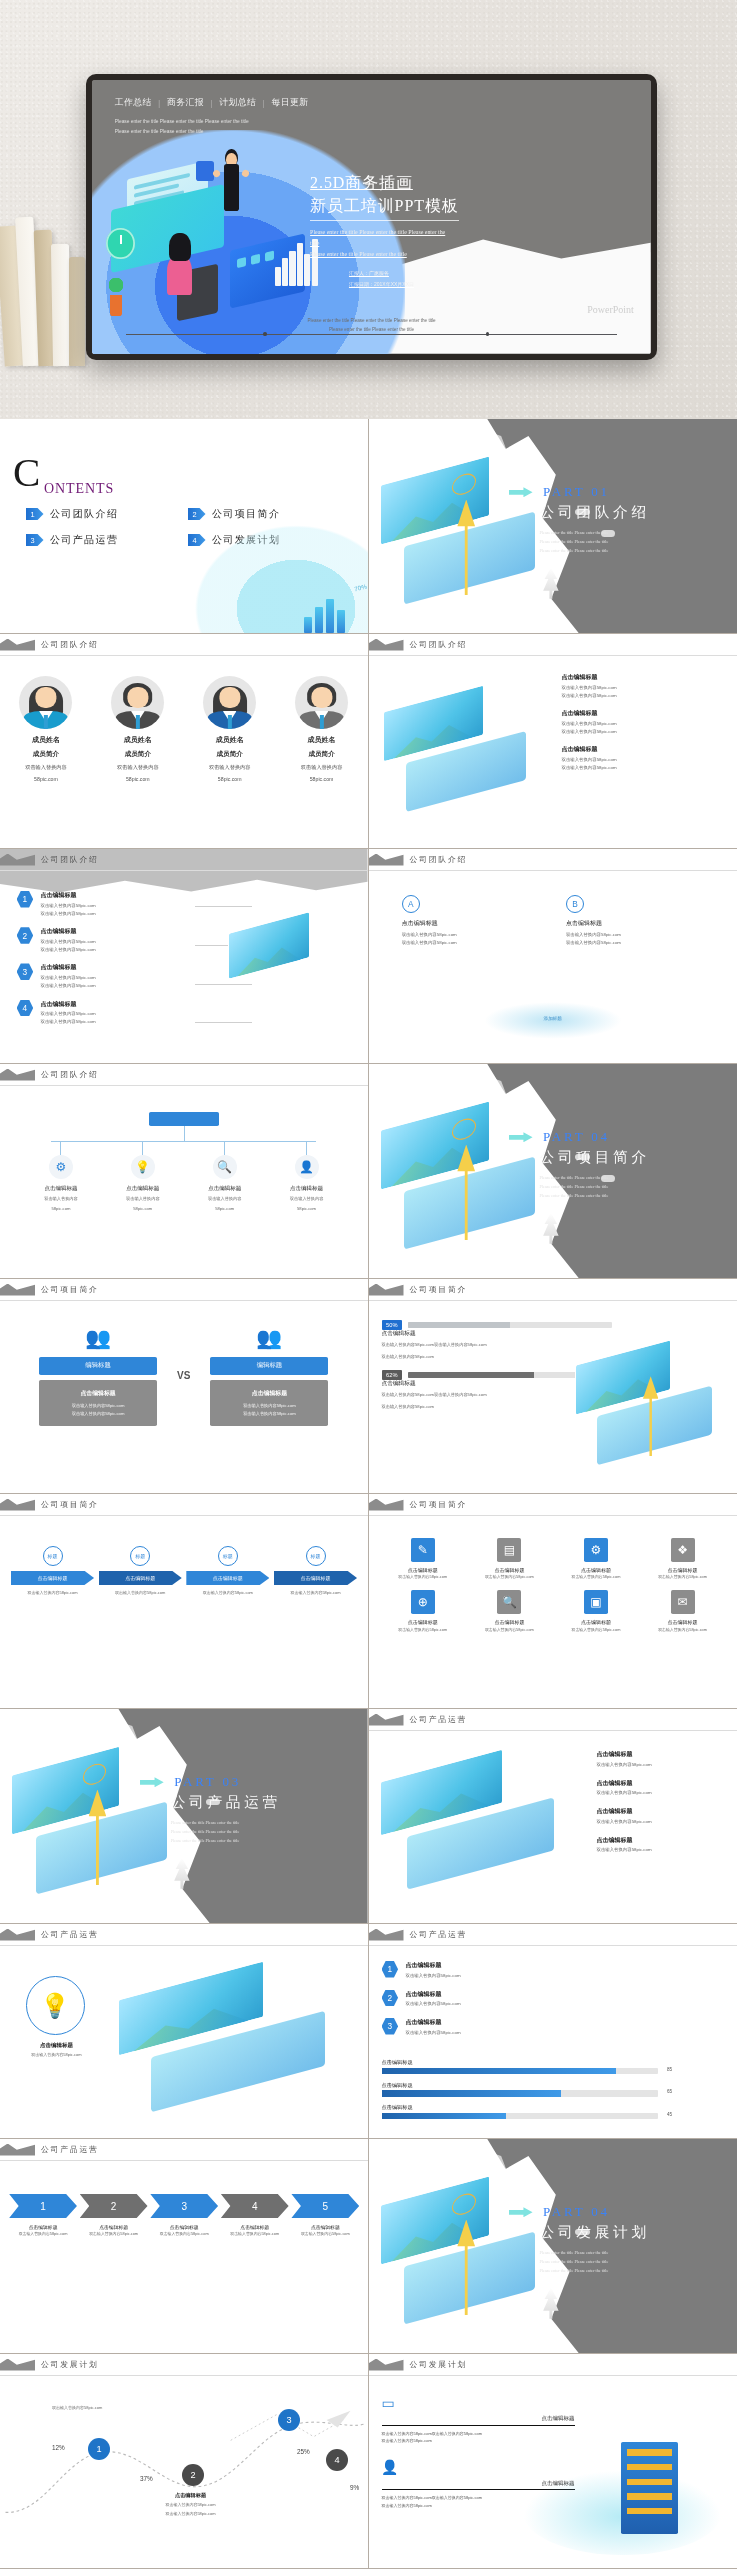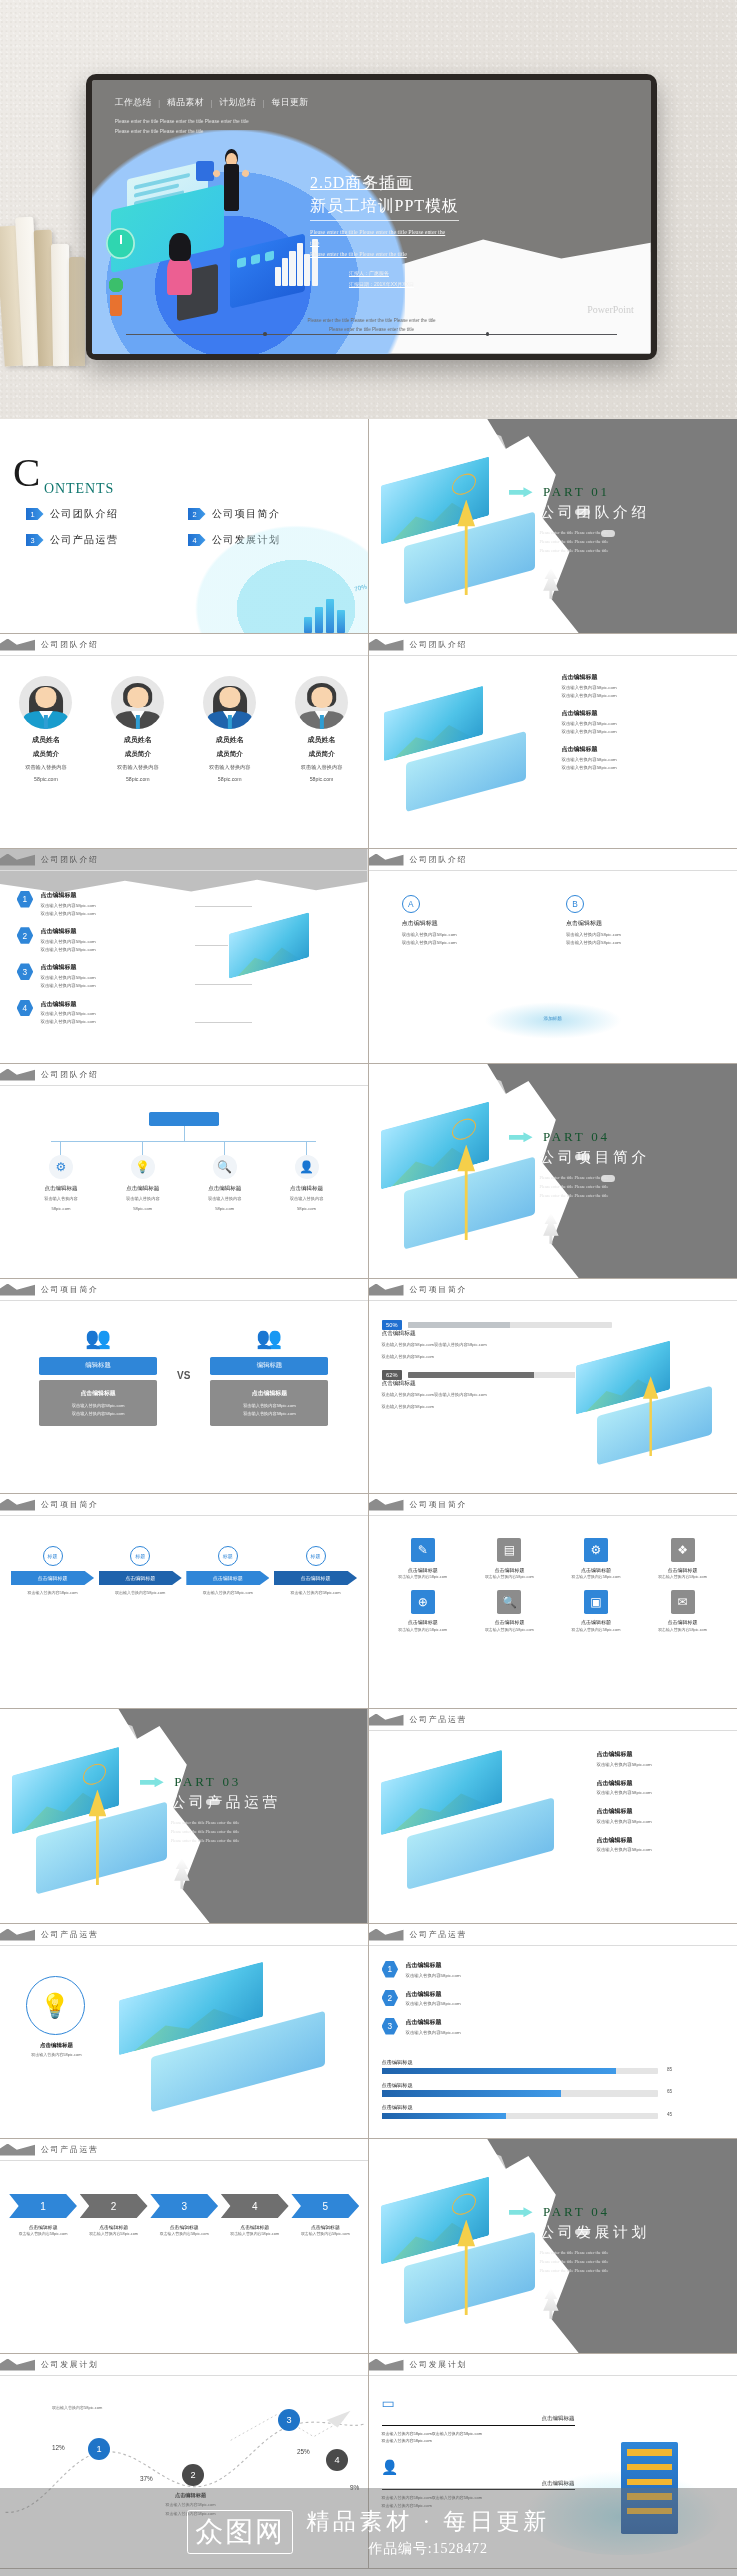--- a/index.html
+++ b/index.html
@@ -144,31 +144,31 @@
   .iso-arrow{position:absolute;left:44%;top:22%;width:10%;height:72%;background:#f5cf4a;
      clip-path:polygon(42% 100%,58% 100%,58% 28%,100% 28%,50% 0,0 28%,42% 28%);}
   .part-cloud{position:absolute;width:14.7px;height:6.4px;background:rgba(255,255,255,.72);border-radius:6.4px;}
   .part-tree{position:absolute;left:47%;bottom:16%;width:18.4px;height:31px;
      background:linear-gradient(180deg,#ffffff,#d7d7d7);
      clip-path:polygon(50% 0,84% 36%,64% 36%,92% 74%,58% 74%,58% 100%,42% 100%,42% 74%,8% 74%,36% 36%,16% 36%);}
   .part-txtwrap{position:absolute;right:4%;top:30%;width:58%;color:#fff;text-align:left;}
   .part-arrow-ico{display:inline-block;width:24px;height:10px;background:#7fe3e0;vertical-align:middle;
      clip-path:polygon(0 26%,62% 26%,62% 0,100% 50%,62% 100%,62% 74%,0 74%);margin-right:6.4px;}
   .part-no{display:inline-block;font-family:"Liberation Serif",serif;font-size:13px;letter-spacing:2.8px;
-     color:#14532d;vertical-align:middle;}
+     color:#3b82f6;vertical-align:middle;}
   .part-cn{font-family:"Liberation Serif",serif;font-size:14.7px;letter-spacing:3.7px;color:#fafafa;
      margin-top:2.8px;padding-left:31px;}
   .part-en{font-size:4.2px;line-height:2.2;color:#e2e2e2;margin-top:5.5px;padding-left:31px;
      font-family:"Liberation Serif",serif;}
 
   
   .cont-bigC{position:absolute;left:13px;top:37px;font-family:"Liberation Serif",serif;
      font-size:41px;line-height:.8;color:#1c1c1c;}
   .cont-word{position:absolute;left:44px;top:62px;font-family:"Liberation Serif",serif;
-     font-size:14px;letter-spacing:0.9px;color:#0f766e;}
+     font-size:14px;letter-spacing:0.9px;color:#701a75;}
   .cont-items{position:absolute;left:26px;top:88px;width:304px;
      display:grid;grid-template-columns:1fr 1fr;gap:12px 20px;}
   .cont-it{display:flex;align-items:center;gap:6.4px;}
   .cont-num{width:17.5px;height:12px;background:linear-gradient(90deg,#1f6fd0,#3f9ae8);color:#fff;
      font-size:7.4px;display:flex;align-items:center;justify-content:center;
      clip-path:polygon(0 0,66% 0,100% 50%,66% 100%,0 100%);padding-right:4.6px;}
   .cont-lbl{font-family:"Liberation Serif",serif;font-size:10px;color:#1f1f1f;letter-spacing:1.4px;}
   .cont-art{position:absolute;right:-4%;bottom:-6%;width:52%;height:58%;
      background:radial-gradient(ellipse at 55% 70%,rgba(120,220,240,.55) 0 40%,rgba(190,240,250,.35) 40% 66%,rgba(255,255,255,0) 68%);}
   .cont-bars{position:absolute;right:16%;bottom:10%;width:26%;height:34%;}
@@ -377,21 +377,21 @@
               <div class="s1-spk-face"></div>
               <div class="s1-spk-body"></div>
               <div class="s1-arm-l"></div>
                 <div class="s1-arm-r"></div>
             </div>
           </div>
 
           <div class="s1-navbar">
             <span>工作总结</span>
             <span class="sep">|</span>
-            <span>精品素材</span>
+            <span>商务汇报</span>
             <span class="sep">|</span>
             <span>计划总结</span>
             <span class="sep">|</span>
             <span>每日更新</span>
           </div>
 
           <div class="s1-subs">
             <div>Please enter the title Please enter the title Please enter the title</div>
             <div>Please enter the title Please enter the title</div>
           </div>
@@ -1146,22 +1146,15 @@
             <i style="top:24%"></i>
             <i style="top:40%"></i>
             <i style="top:56%"></i>
             <i style="top:72%"></i>
         </div>
       </div>
     </div>
 
   </div>
 
-  <div class="wm">
-    <div class="wm-logo">众图网</div>
-    <div class="wm-r">
-      <div class="wm-1">精品素材 · 每日更新</div>
-      <div class="wm-2">作品编号:1528472</div>
-    </div>
-  </div>
 
 </div>
 
 
 </body></html>

